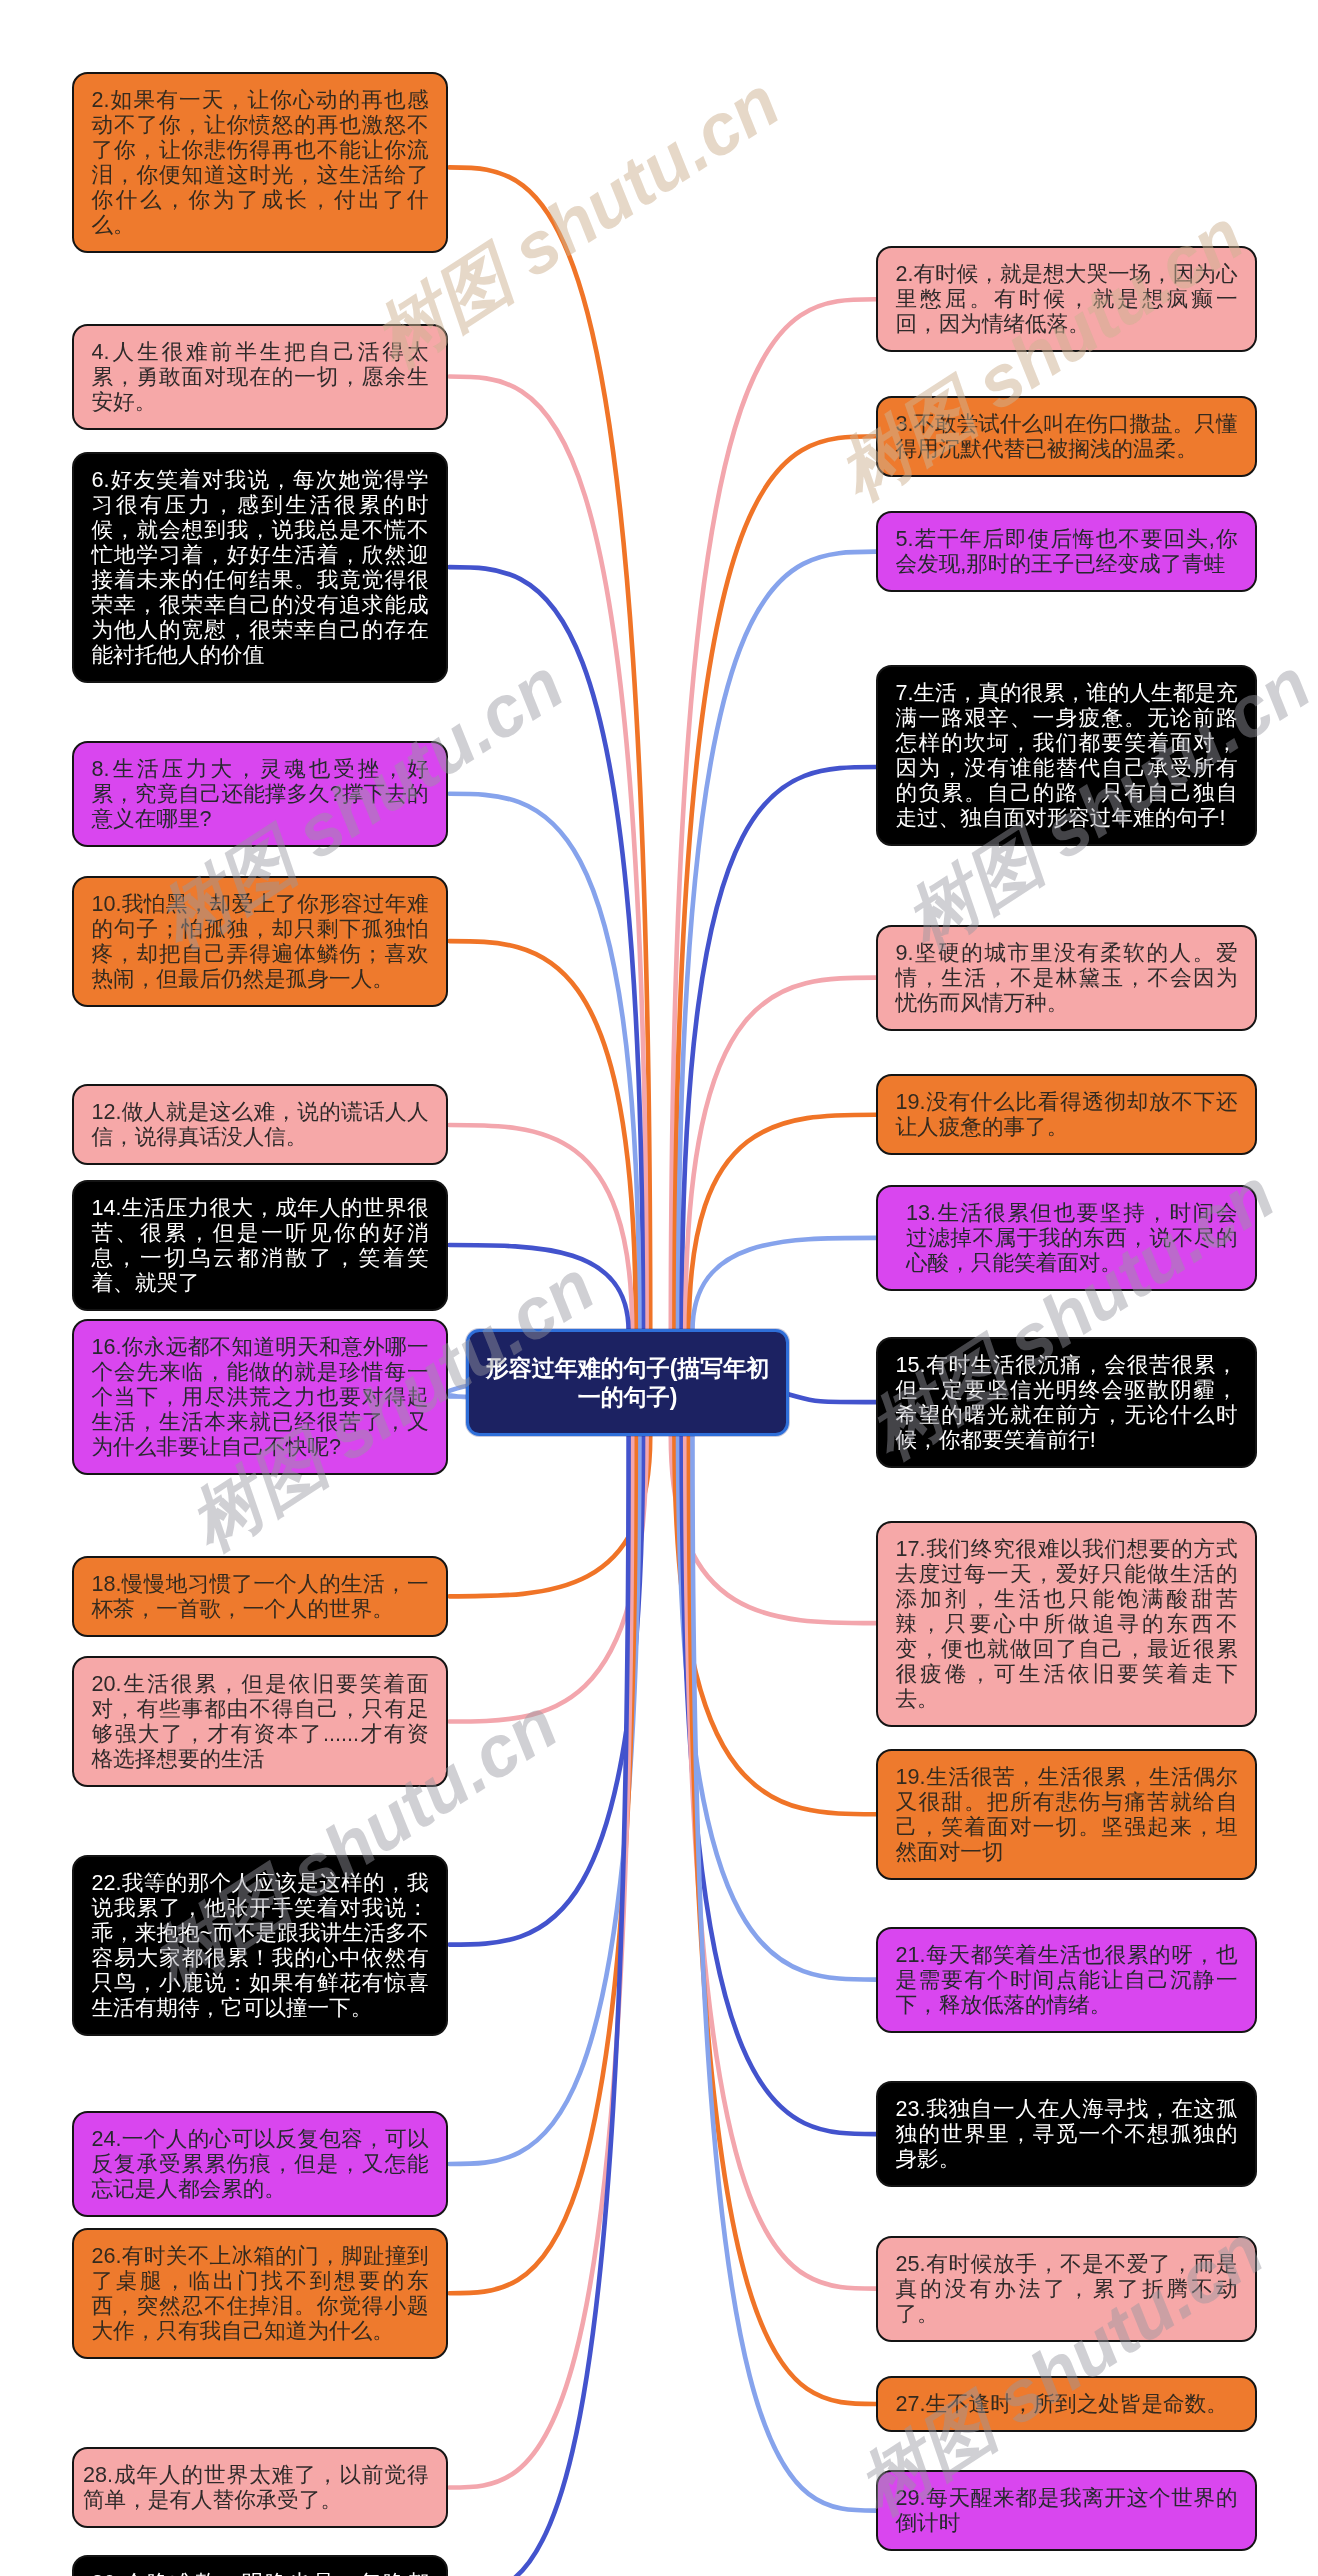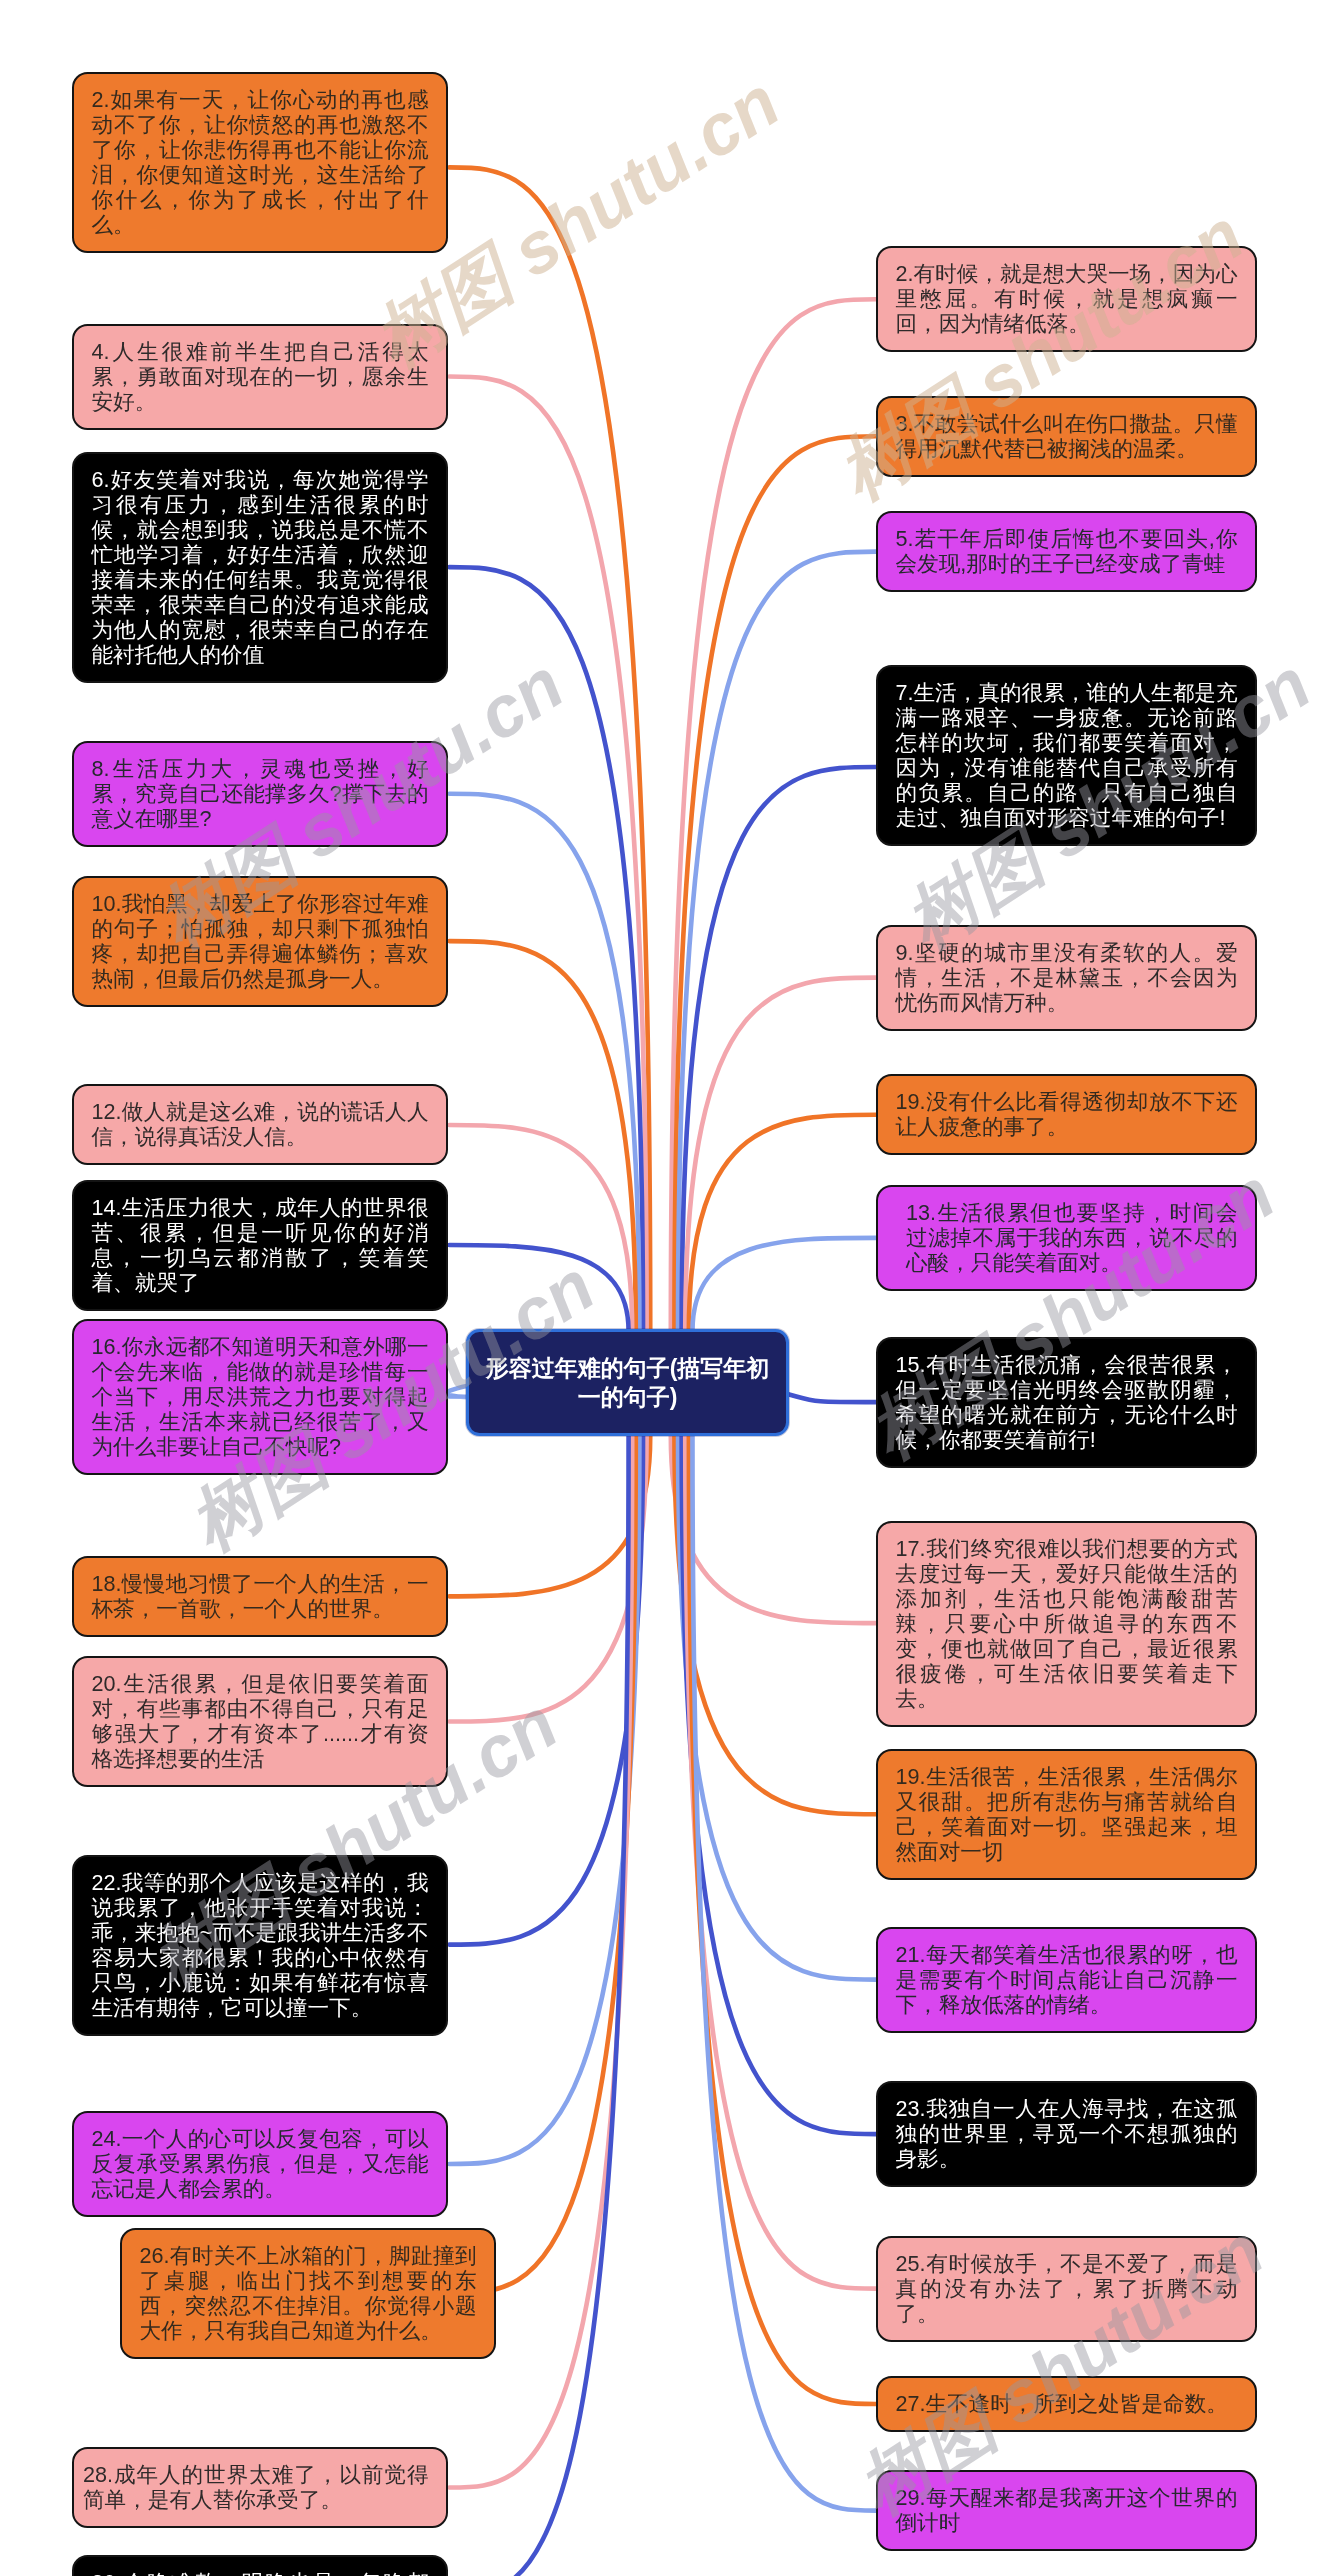--- a/index.html
+++ b/index.html
@@ -119,21 +119,21 @@
       <div class="node left lightblue" style="top: 1319px;">16.你永远都不知道明天和意外哪一个会先来临，能做的就是珍惜每一个当下，用尽洪荒之力也要对得起生活，生活本来就已经很苦了，又为什么非要让自己不快呢?</div>
       <div class="node right pink" style="top: 1521px;">17.我们终究很难以我们想要的方式去度过每一天，爱好只能做生活的添加剂，生活也只能饱满酸甜苦辣，只要心中所做追寻的东西不变，便也就做回了自己，最近很累很疲倦，可生活依旧要笑着走下去。</div>
       <div class="node left orange" style="top: 1556px;">18.慢慢地习惯了一个人的生活，一杯茶，一首歌，一个人的世界。</div>
       <div class="node right orange" style="top: 1749px;">19.生活很苦，生活很累，生活偶尔又很甜。把所有悲伤与痛苦就给自己，笑着面对一切。坚强起来，坦然面对一切</div>
       <div class="node left pink" style="top: 1656px;">20.生活很累，但是依旧要笑着面对，有些事都由不得自己，只有足够强大了，才有资本了......才有资格选择想要的生活</div>
       <div class="node right lightblue" style="top: 1927px;">21.每天都笑着生活也很累的呀，也是需要有个时间点能让自己沉静一下，释放低落的情绪。</div>
       <div class="node left indigo" style="top: 1855px;">22.我等的那个人应该是这样的，我说我累了，他张开手笑着对我说：乖，来抱抱~而不是跟我讲生活多不容易大家都很累！我的心中依然有只鸟，小鹿说：如果有鲜花有惊喜生活有期待，它可以撞一下。</div>
       <div class="node right indigo" style="top: 2081px;">23.我独自一人在人海寻找，在这孤独的世界里，寻觅一个不想孤独的身影。</div>
       <div class="node left lightblue" style="top: 2111px;">24.一个人的心可以反复包容，可以反复承受累累伤痕，但是，又怎能忘记是人都会累的。</div>
       <div class="node right pink" style="top: 2236px;">25.有时候放手，不是不爱了，而是真的没有办法了，累了折腾不动了。</div>
-      <div class="node left orange" style="top: 2228px; margin-left: 48px;">26.有时关不上冰箱的门，脚趾撞到了桌腿，临出门找不到想要的东西，突然忍不住掉泪。你觉得小题大作，只有我自己知道为什么。</div>
+      <div class="node left orange" style="top: 2228px;">26.有时关不上冰箱的门，脚趾撞到了桌腿，临出门找不到想要的东西，突然忍不住掉泪。你觉得小题大作，只有我自己知道为什么。</div>
       <div class="node right orange" style="top: 2376px;">27.生不逢时，所到之处皆是命数。</div>
       <div class="node left pink" style="top: 2447px; padding-left: 9px;">28.成年人的世界太难了，以前觉得简单，是有人替你承受了。</div>
       <div class="node right lightblue" style="top: 2470px;">29.每天醒来都是我离开这个世界的倒计时</div>
       <div class="node left indigo" style="top: 2555px;">30.今晚难熬，明晚也是，每晚都是。</div>
     </div>
   <div id="center-node">
     <span>形容过年难的句子(描写年初一的句子)</span>
   </div>
   <div id="watermarks-layer">
       <span class="wm tan" style="left: 577px; top: 222px;">树图 shutu.cn</span>

